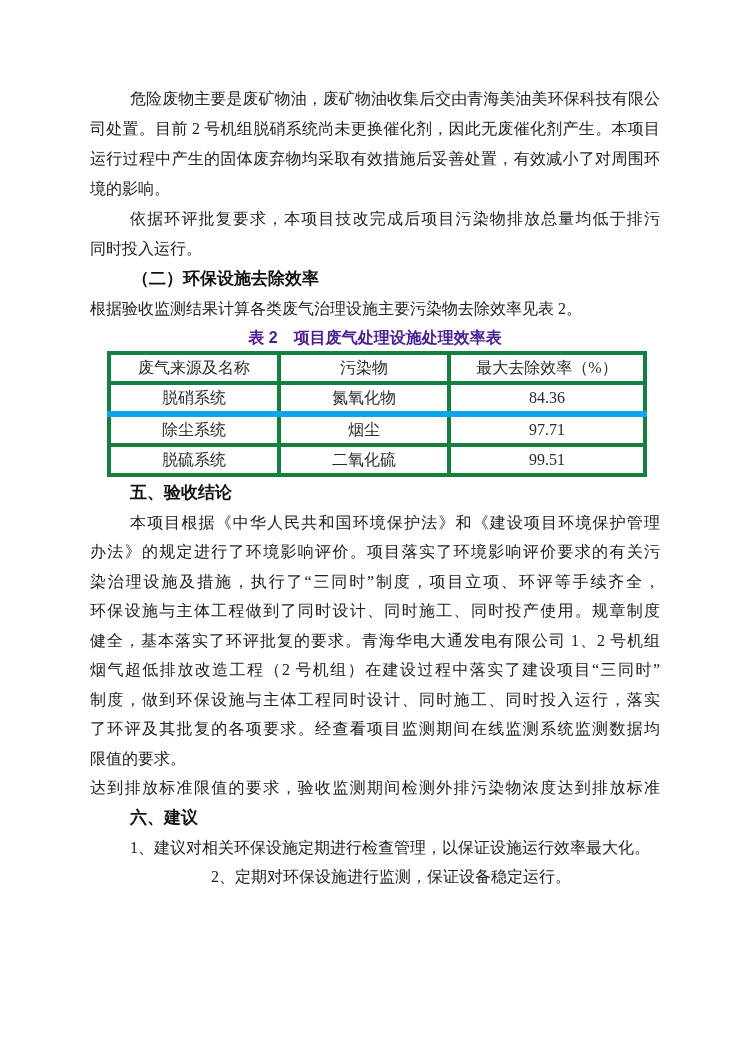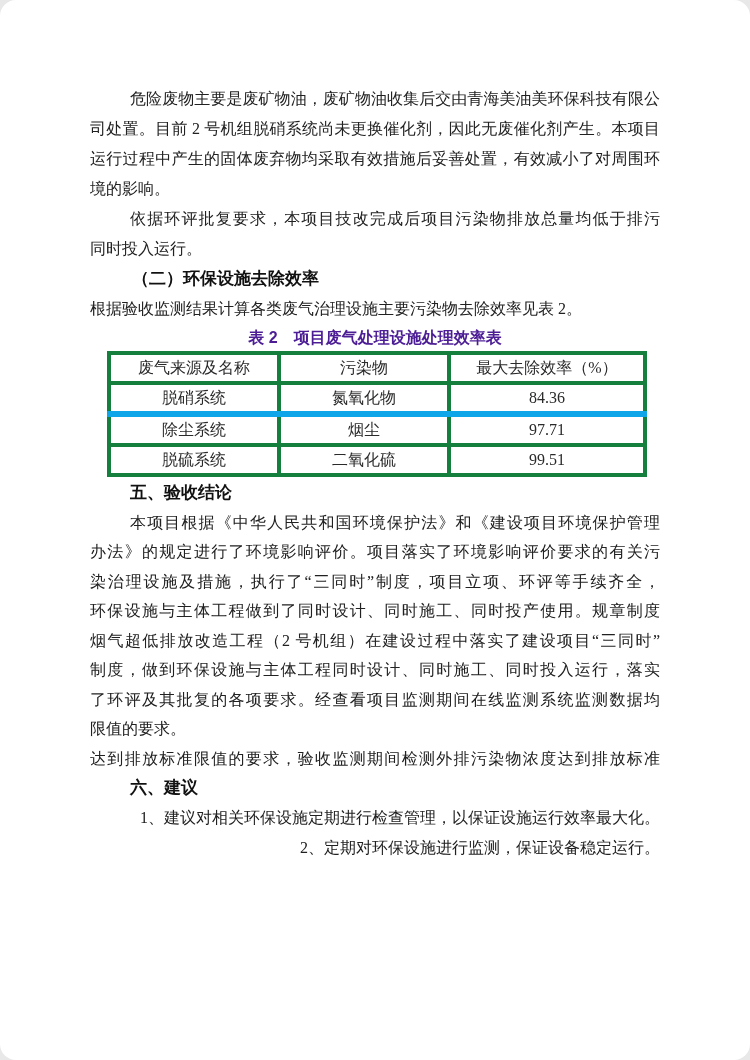--- a/index.html
+++ b/index.html
@@ -5,21 +5,20 @@
   html, body { margin: 0; padding: 0; background: #e8e8e8; }
   .page {
     position: relative;
     width: 750px;
     height: 1060px;
     background: #ffffff;
     margin: 0 auto;
     font-family: "Liberation Serif", "DejaVu Serif", serif;
     color: #212121;
     overflow: hidden;
-    border-radius: 16px;
   }
   .content {
     position: absolute;
     left: 90px;
     top: 84px;
     width: 570px;
     font-size: 16px;
   }
   .para { width: 100%; }
   .line {
@@ -76,21 +75,21 @@
     font-size: 16px;
     padding: 0;
     color: #2a2a2a;
   }
   table.t2 tr.thick-top td { border-top: 6px solid #0ea5e9; }
   .conc .line { height: 29.5px; line-height: 29.5px; }
   .sug {
     height: 29.5px;
     line-height: 29.5px;
     padding-left: 30px;
-    text-align: right;
+    text-align: center;
   }
   .sug2 { padding-left: 32px; }
   .hb-lower { margin-top: 0.5px; }
 </style>
 </head>
 <body>
 
 <div class="page">
   <div class="content">
 
@@ -143,20 +142,21 @@
       </tbody>
     </table>
 
     <div class="heading-bold hb-lower">五、验收结论</div>
 
     <div class="para conc">
       <div class="line ind">本项目根据《中华人民共和国环境保护法》和《建设项目环境保护管理</div>
       <div class="line">办法》的规定进行了环境影响评价。项目落实了环境影响评价要求的有关污</div>
       <div class="line">染治理设施及措施，执行了“三同时”制度，项目立项、环评等手续齐全，</div>
       <div class="line">环保设施与主体工程做到了同时设计、同时施工、同时投产使用。规章制度</div>
+      <div class="line">健全，基本落实了环评批复的要求。青海华电大通发电有限公司 1、2 号机组</div>
       <div class="line">烟气超低排放改造工程（2 号机组）在建设过程中落实了建设项目“三同时”</div>
       <div class="line">制度，做到环保设施与主体工程同时设计、同时施工、同时投入运行，落实</div>
       <div class="line">了环评及其批复的各项要求。经查看项目监测期间在线监测系统监测数据均</div>
       <div class="line last">限值的要求。</div>
       <div class="line">达到排放标准限值的要求，验收监测期间检测外排污染物浓度达到排放标准</div>
     </div>
 
     <div class="heading-bold">六、建议</div>
 
     <div class="sug">1、建议对相关环保设施定期进行检查管理，以保证设施运行效率最大化。</div>

